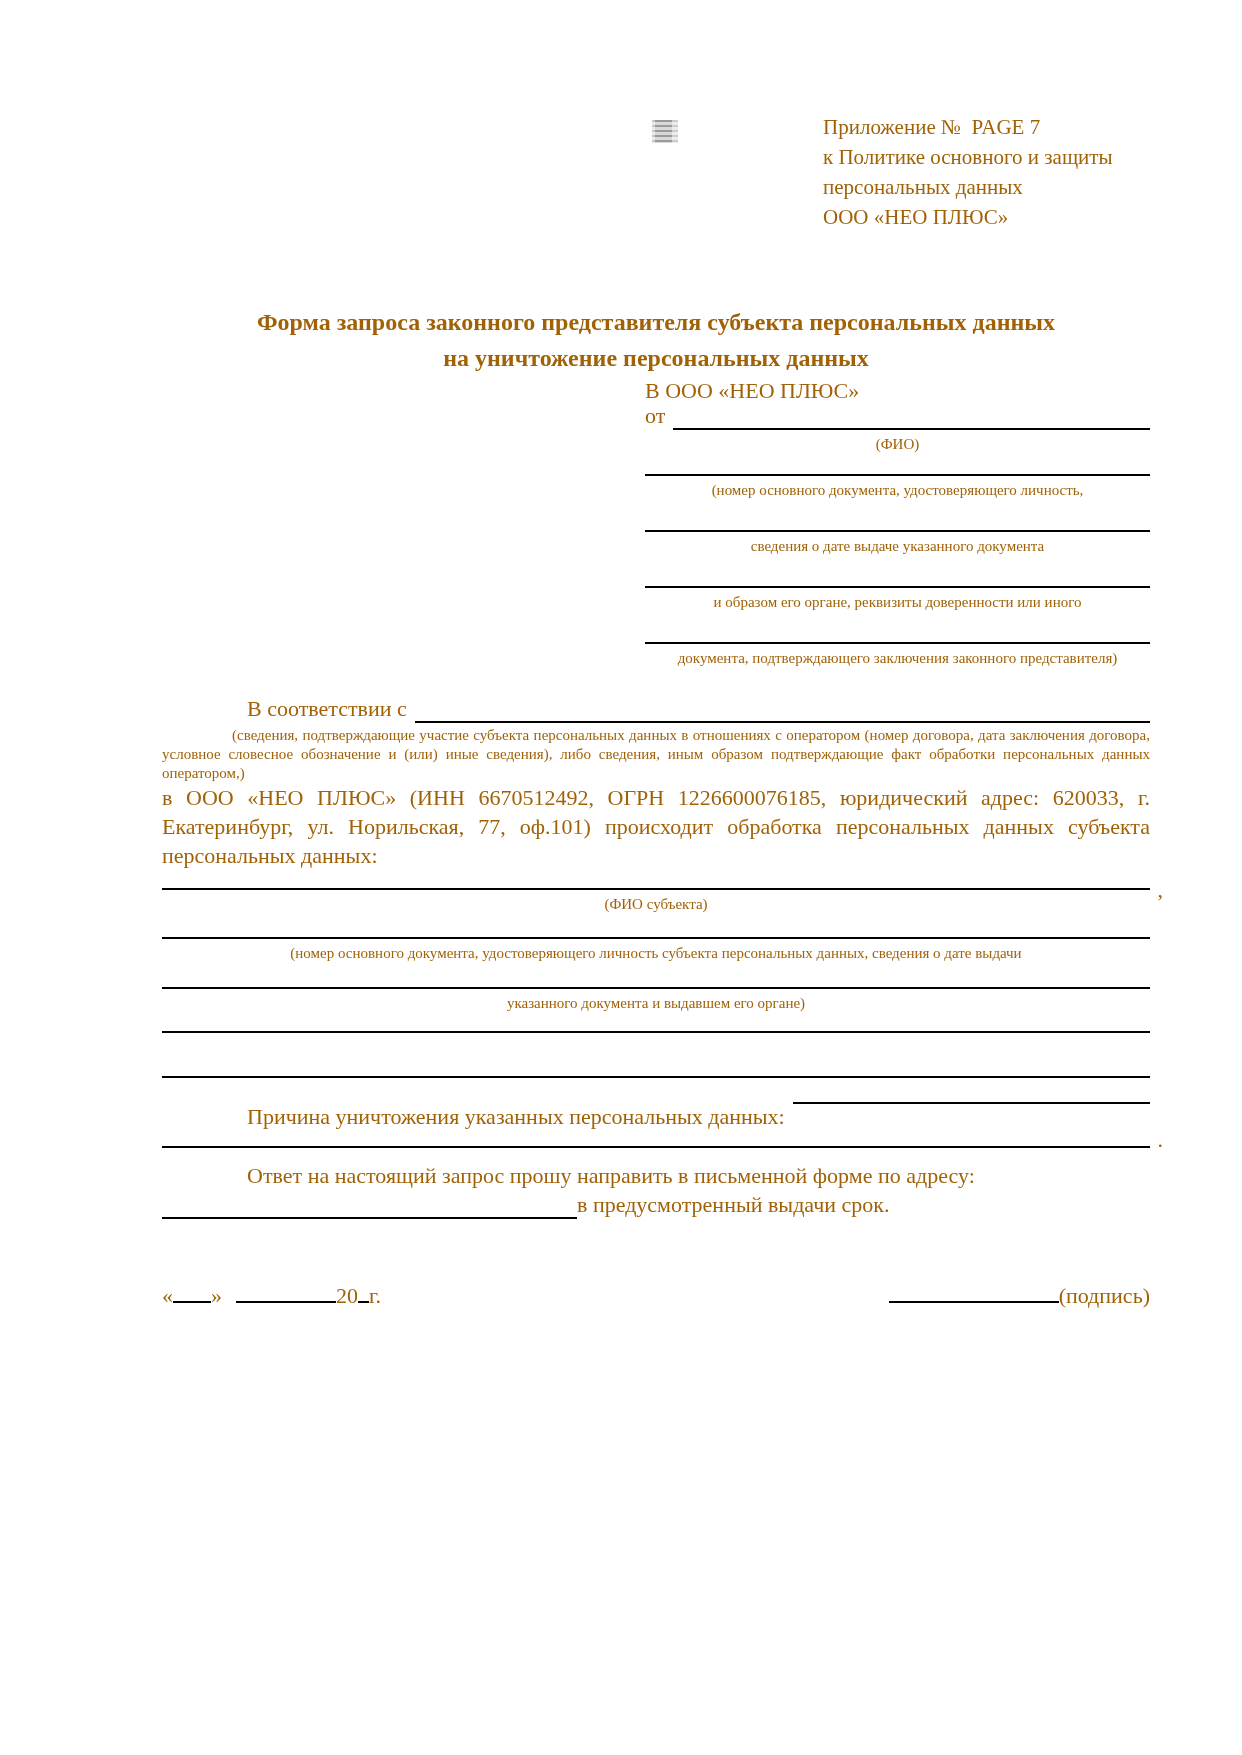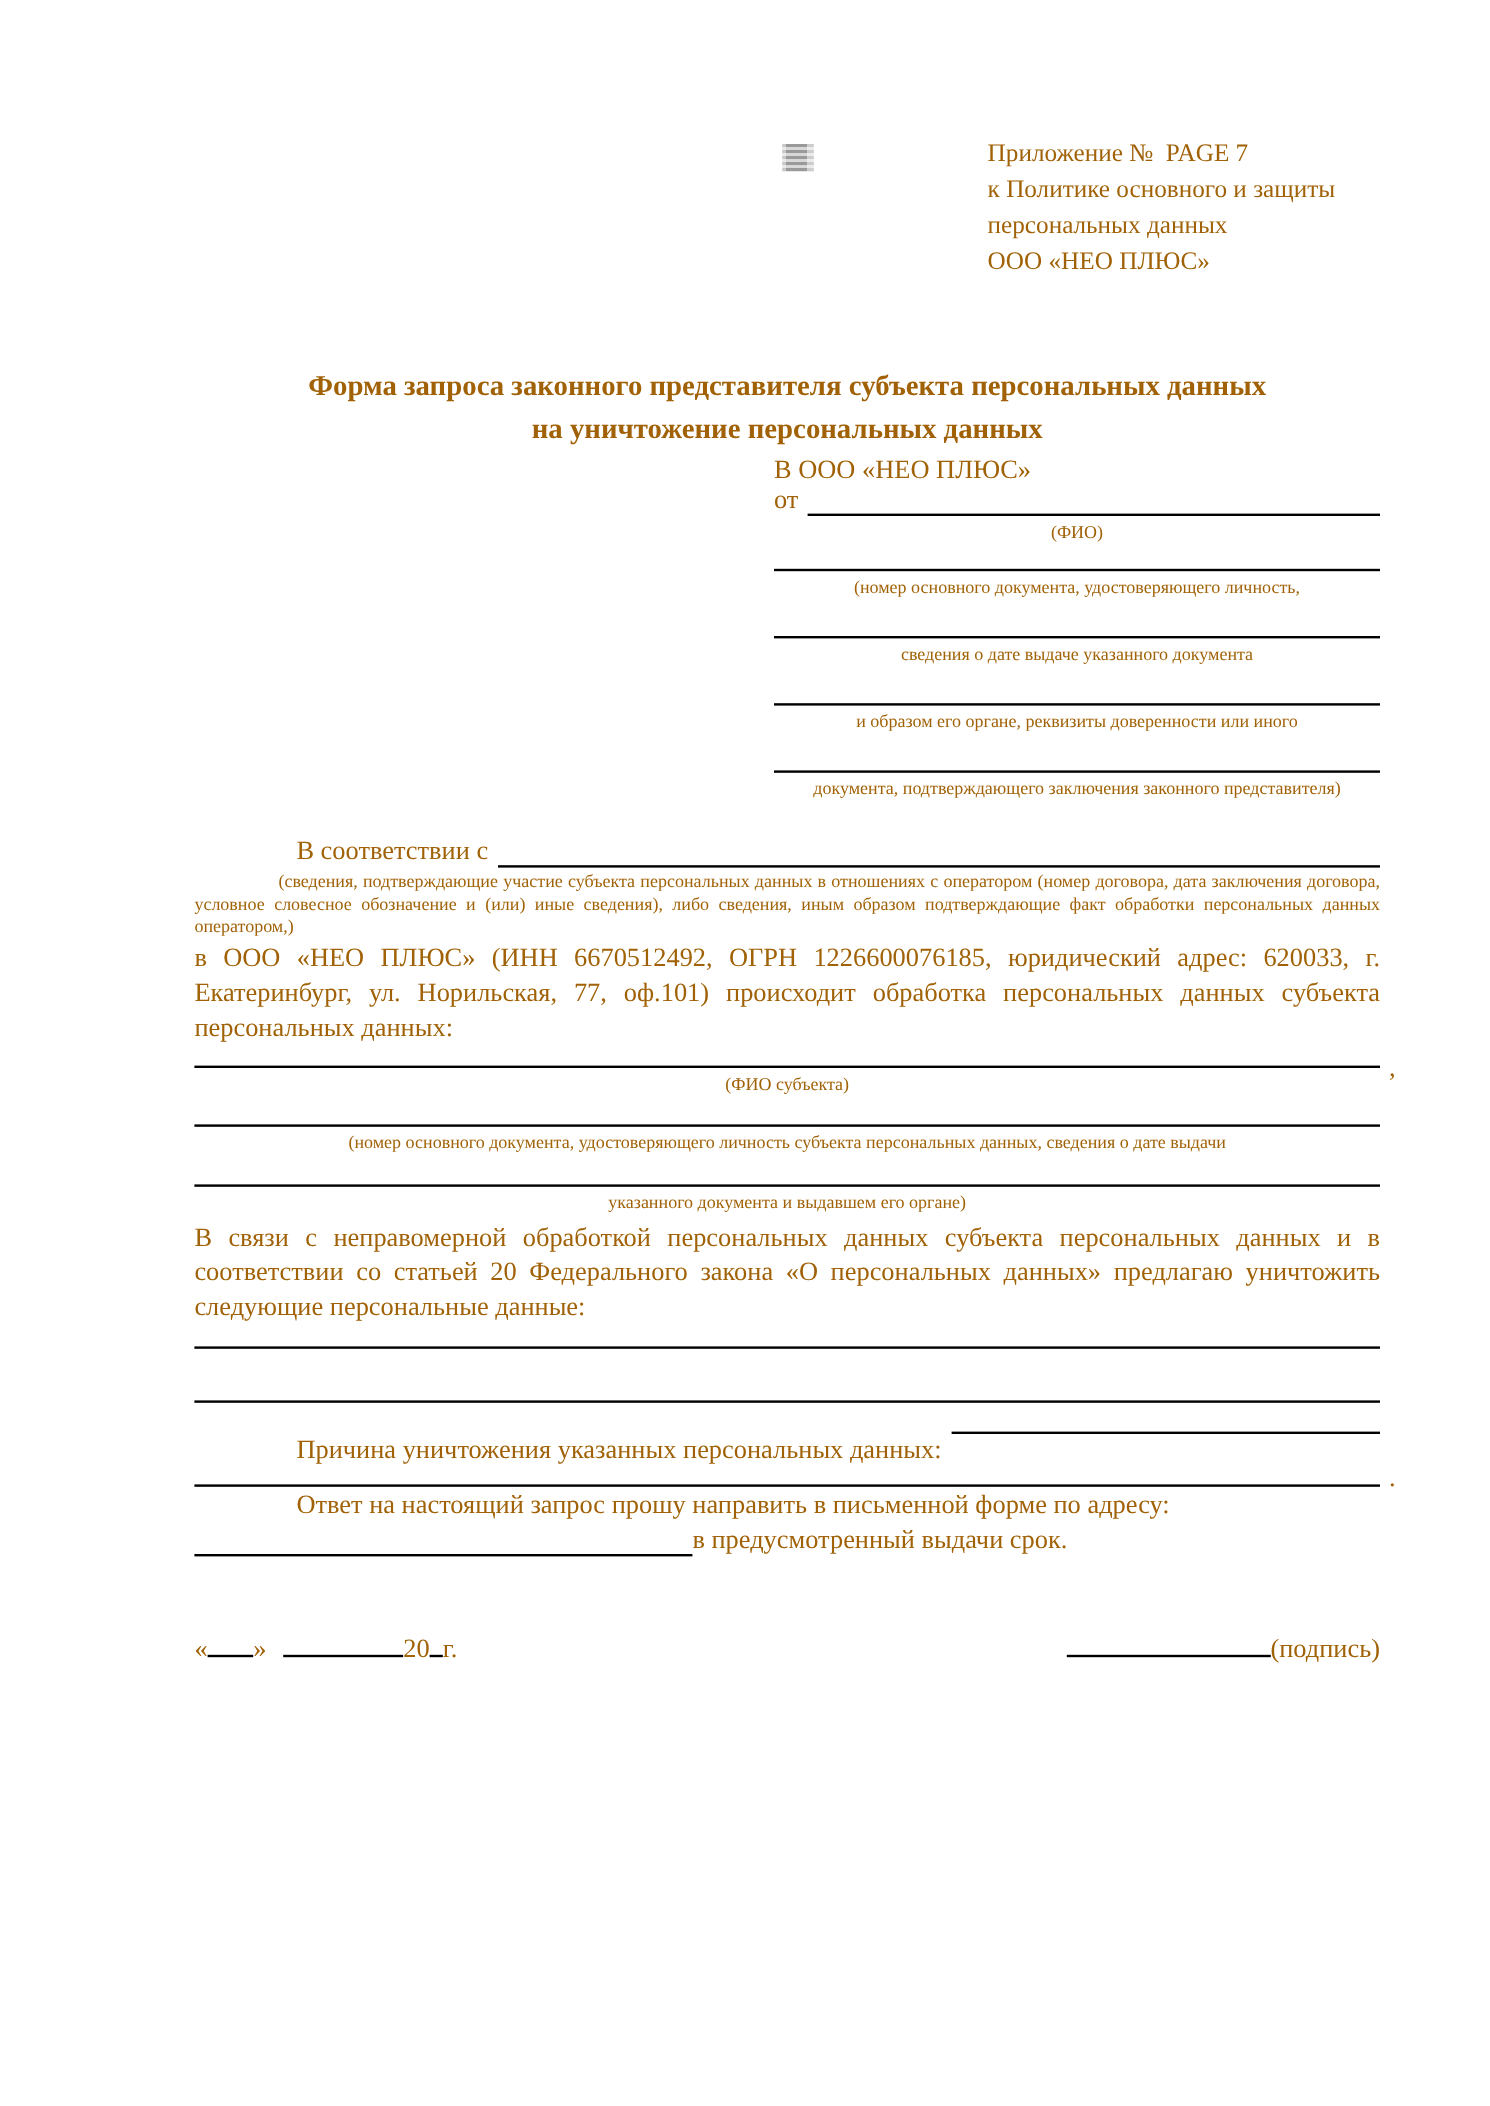--- a/index.html
+++ b/index.html
@@ -35,21 +35,21 @@
   .para{text-align:justify;}
   
   .fullrow{border-bottom:2.5px solid #000;position:relative;height:0;}
   .fullrow .tail{position:absolute;right:-13px;bottom:-12px;line-height:20px;}
   .fullrow .tail.dot{bottom:-4px;}
   .cap-wide{font-size:15px;line-height:18px;text-align:center;margin-top:5px;}
   .mt16{margin-top:18px}.mt24{margin-top:24px}.mt25{margin-top:25px}
   .mt19{margin-top:19px}.mt43{margin-top:43px}.mt20{margin-top:20px}
   
   .reason-row{margin-top:24px;display:flex;align-items:flex-start;height:24px;}
-  .reply1{margin-left:85px;}
+  .reply1{margin-top:13px;margin-left:85px;}
   .reply2{display:flex;align-items:flex-end;}
   .iu{display:inline-block;border-bottom:2.5px solid #000;height:20px;}
   .reply2 .iu{width:415px;height:24px;}
   
   .footer-row{margin-top:62px;display:flex;justify-content:space-between;align-items:flex-end;}
   .w38{width:38px}.w100{width:100px}.w11{width:11px}.w170{width:170px}
   .gap{display:inline-block;width:14px}
 </style>
 </head>
 <body>
@@ -105,21 +105,20 @@
     <span class="tail">,</span>
   </div>
   <div class="cap-wide">(ФИО субъекта)</div>
 
   <div class="fullrow mt24"></div>
   <div class="cap-wide">(номер основного документа, удостоверяющего личность субъекта персональных данных, сведения о дате выдачи</div>
 
   <div class="fullrow mt25"></div>
   <div class="cap-wide">указанного документа и выдавшем его органе)</div>
 
-  <div class="para" style="margin-top:4px;">В связи с неправомерной обработкой персональных данных субъекта персональных данных и в соответствии со статьей 20 Федерального закона «О персональных данных» предлагаю уничтожить следующие персональные данные:</div>
 
   <div class="fullrow mt19"></div>
   <div class="fullrow mt43"></div>
 
   <div class="reason-row">
     <span class="indent-lbl">Причина уничтожения указанных персональных данных:</span>
     <span class="fill"></span>
   </div>
 
   <div class="fullrow mt20">

